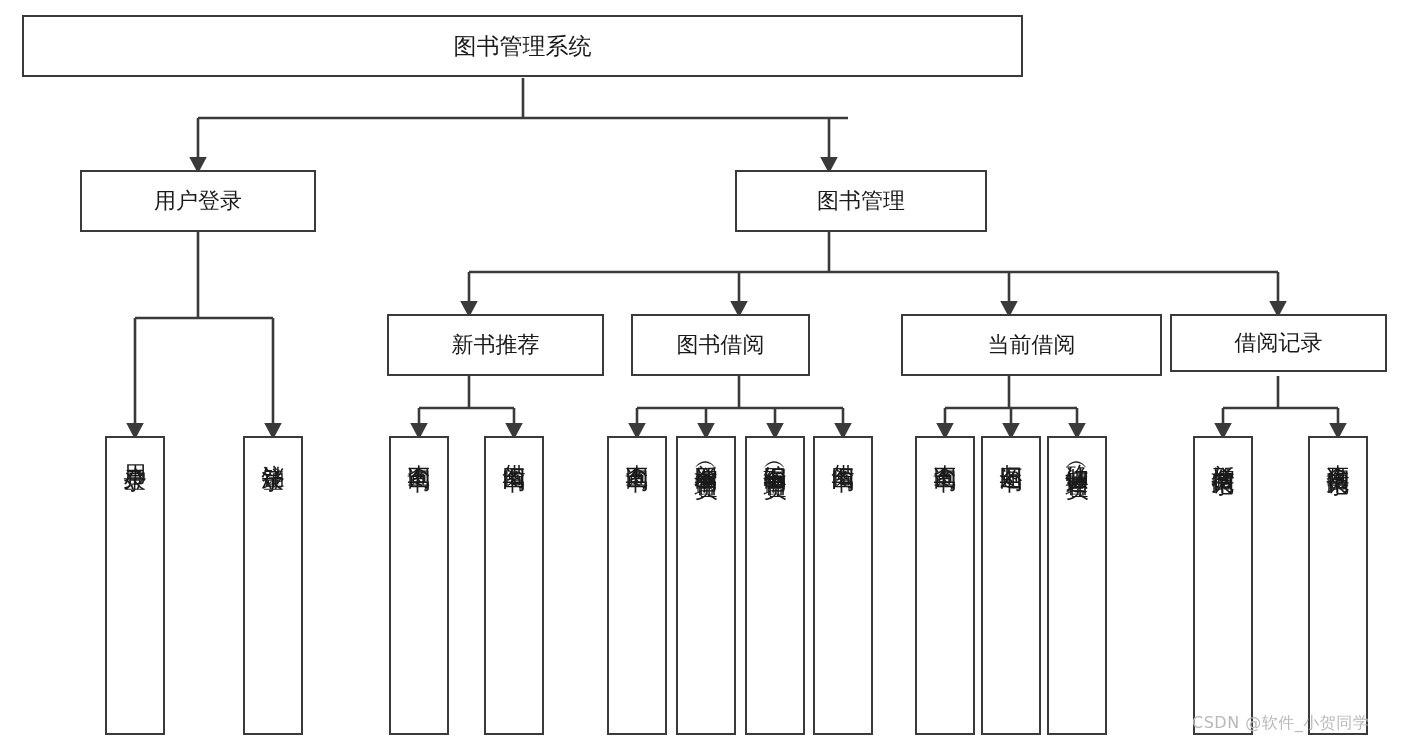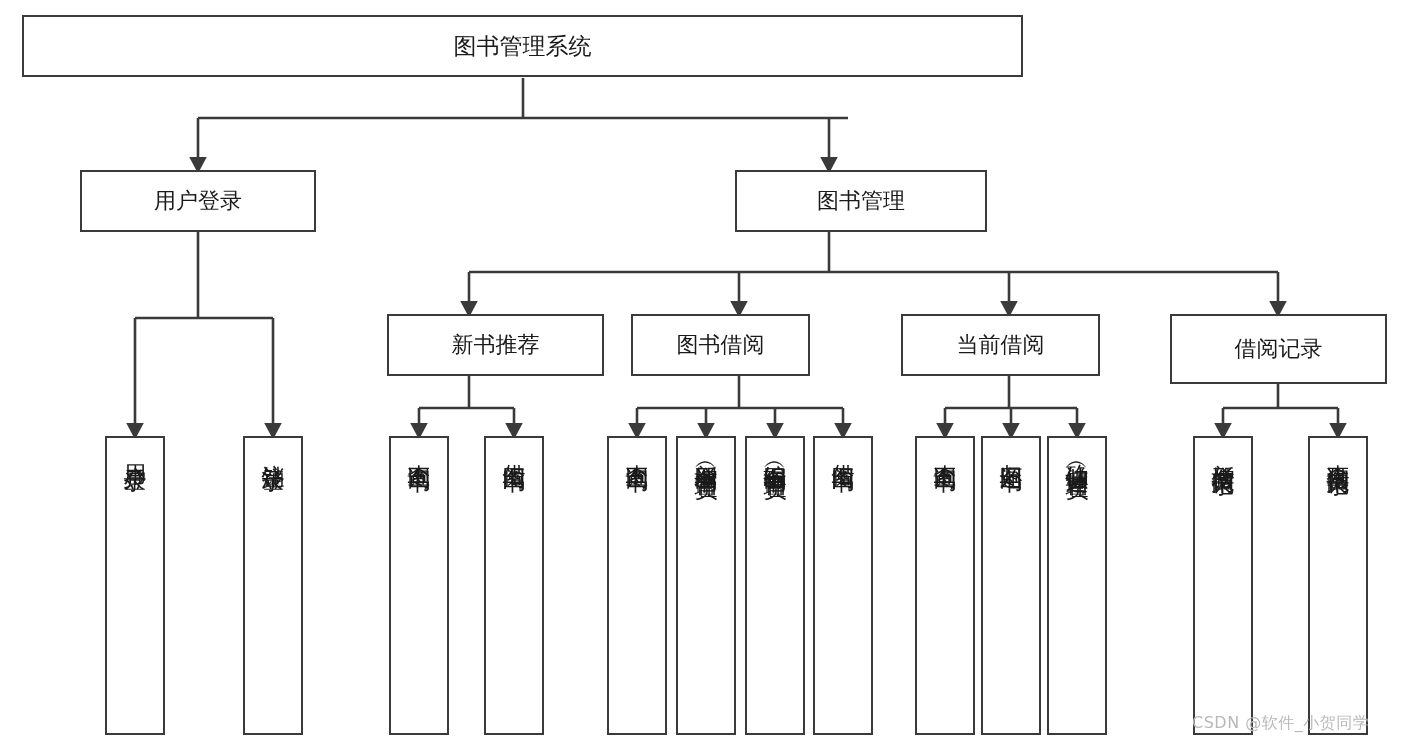--- a/index.html
+++ b/index.html
@@ -141,24 +141,24 @@
   <div class="node lvl-1" style="left:735px; top:170px; width:252px; height:62px;">
     <span class="node-label">图书管理</span>
   </div>
 
   <div class="node lvl-2" style="left:361px; top:314px; width:217px; height:62px;margin-left:26px;">
     <span class="node-label">新书推荐</span>
   </div>
   <div class="node lvl-2" style="left:631px; top:314px; width:179px; height:62px;">
     <span class="node-label">图书借阅</span>
   </div>
-  <div class="node lvl-2" style="left:901px; top:314px; width:199px; height:62px;">
+  <div class="node lvl-2" style="left:901px; top:314px; width:261px; height:62px;">
     <span class="node-label">当前借阅</span>
   </div>
-  <div class="node lvl-2" style="left:1170px; top:314px; width:217px; height:70px;align-items:center;">
+  <div class="node lvl-2" style="left:1170px; top:314px; width:217px; height:58px;align-items:center;">
     <span class="node-label">借阅记录</span>
   </div>
 
   <div class="node leaf" style="left:105px; top:436px; width:60px; height:299px;">
     <span class="node-label">用户登录</span>
   </div>
   <div class="node leaf" style="left:243px; top:436px; width:60px; height:299px;">
     <span class="node-label">注销登录</span>
   </div>
 

